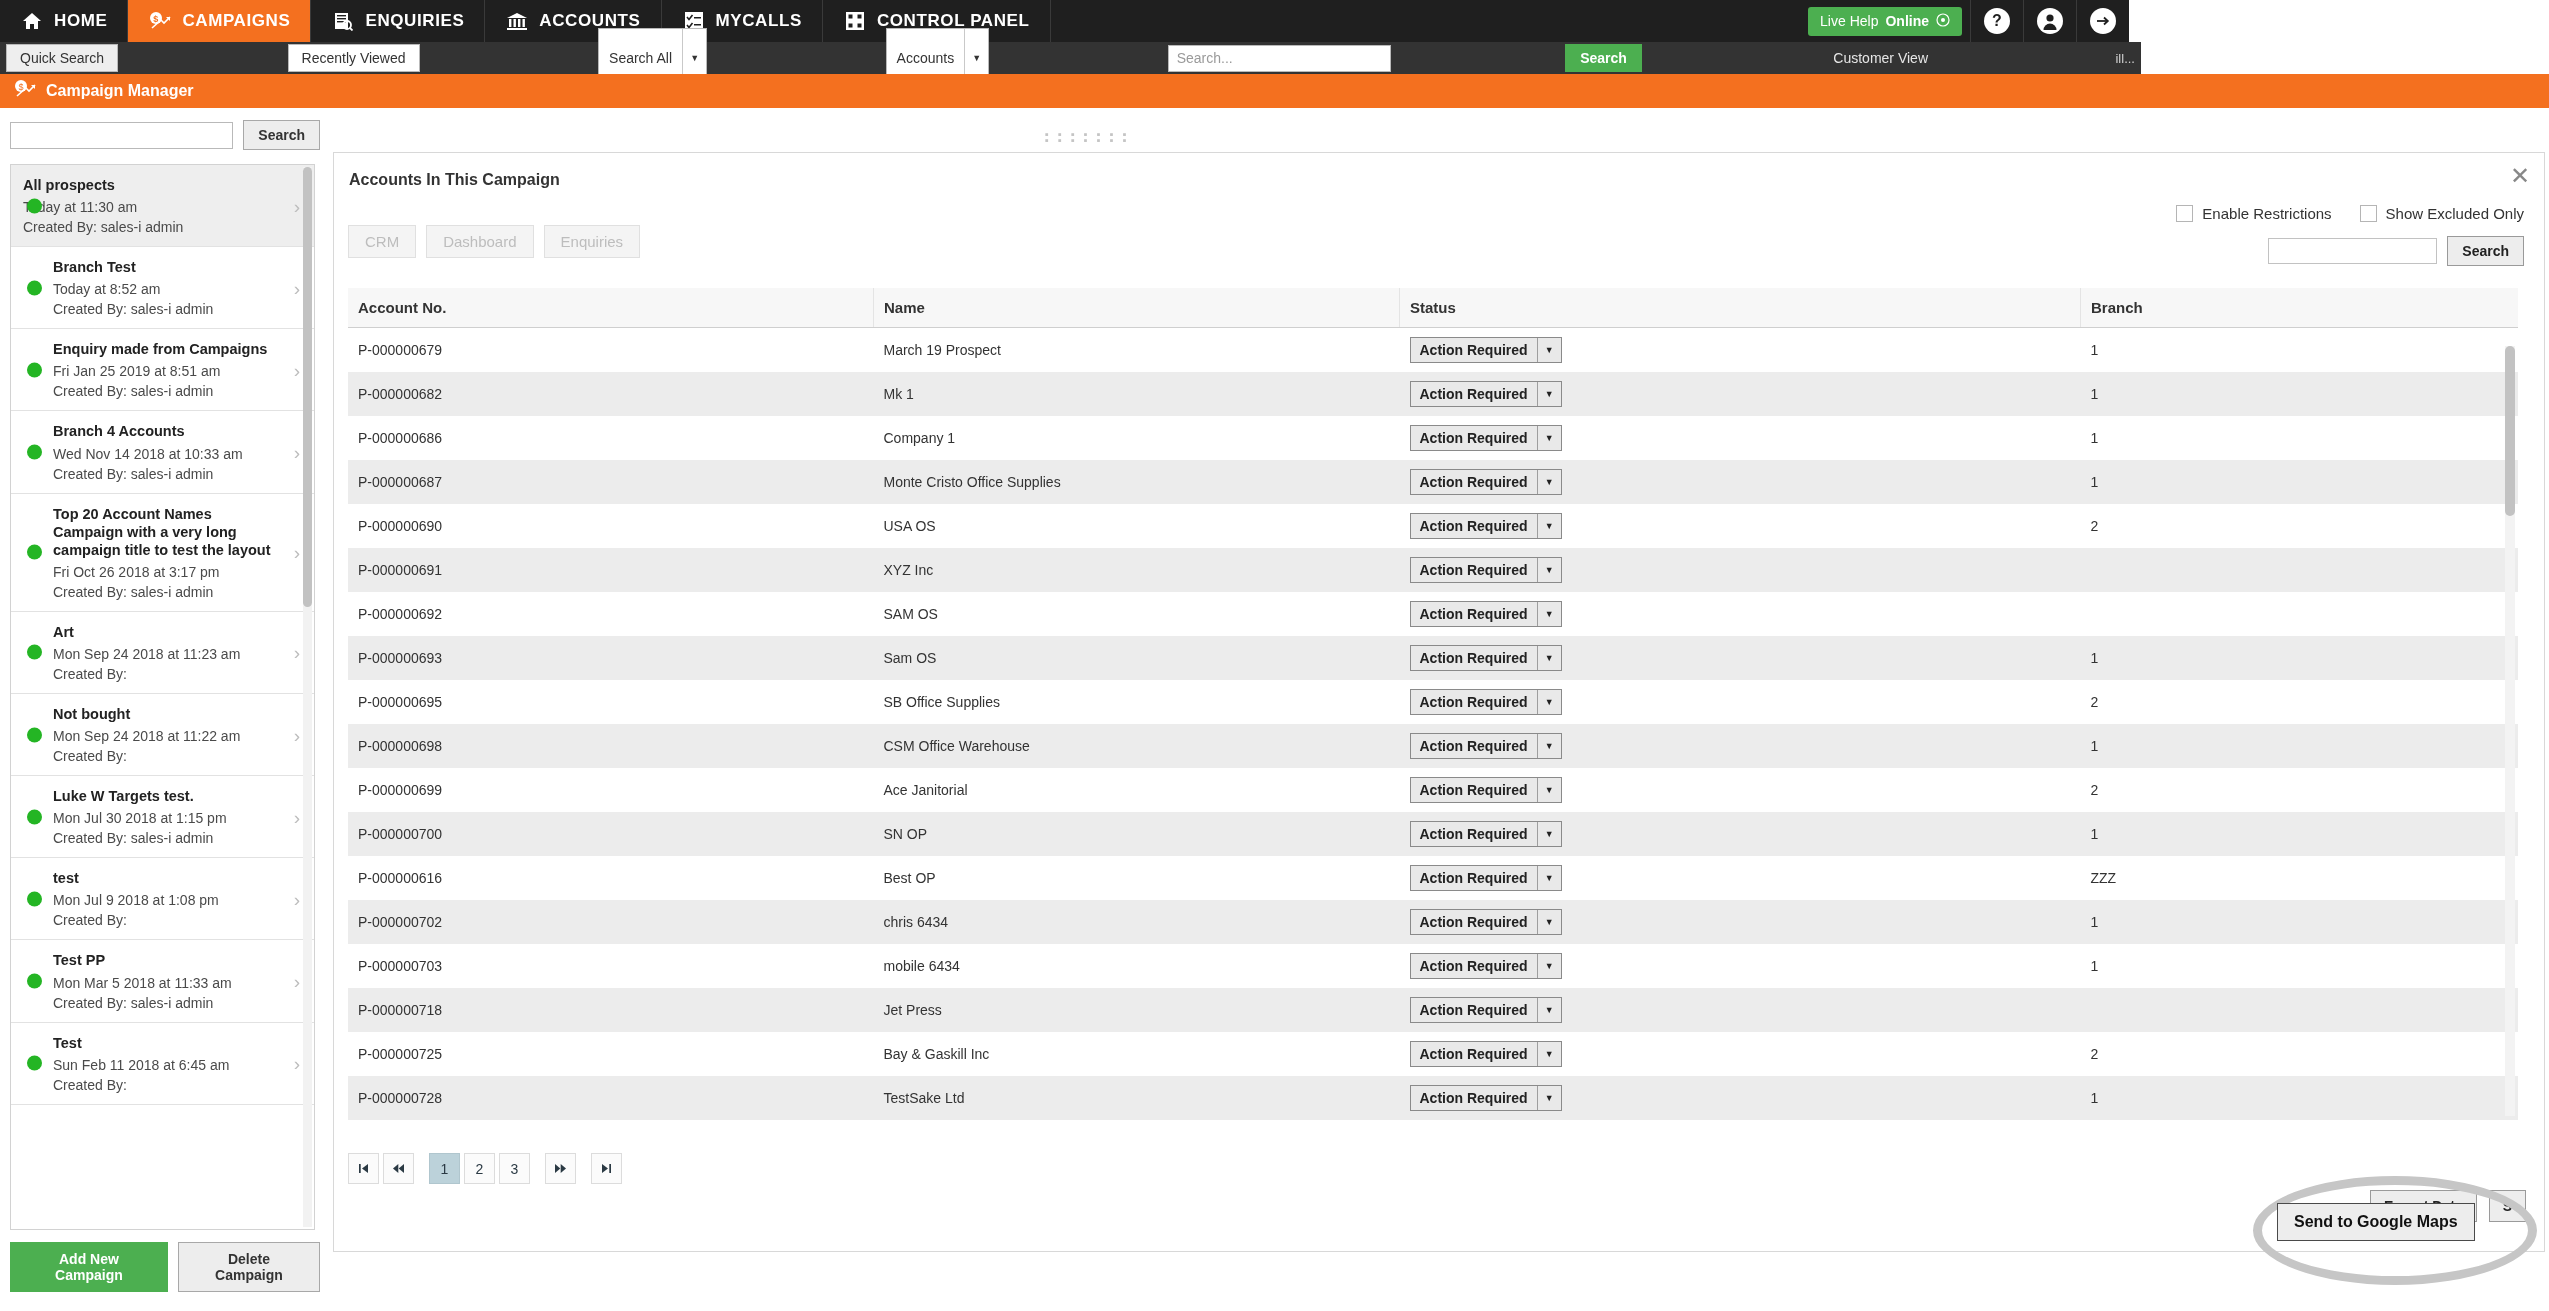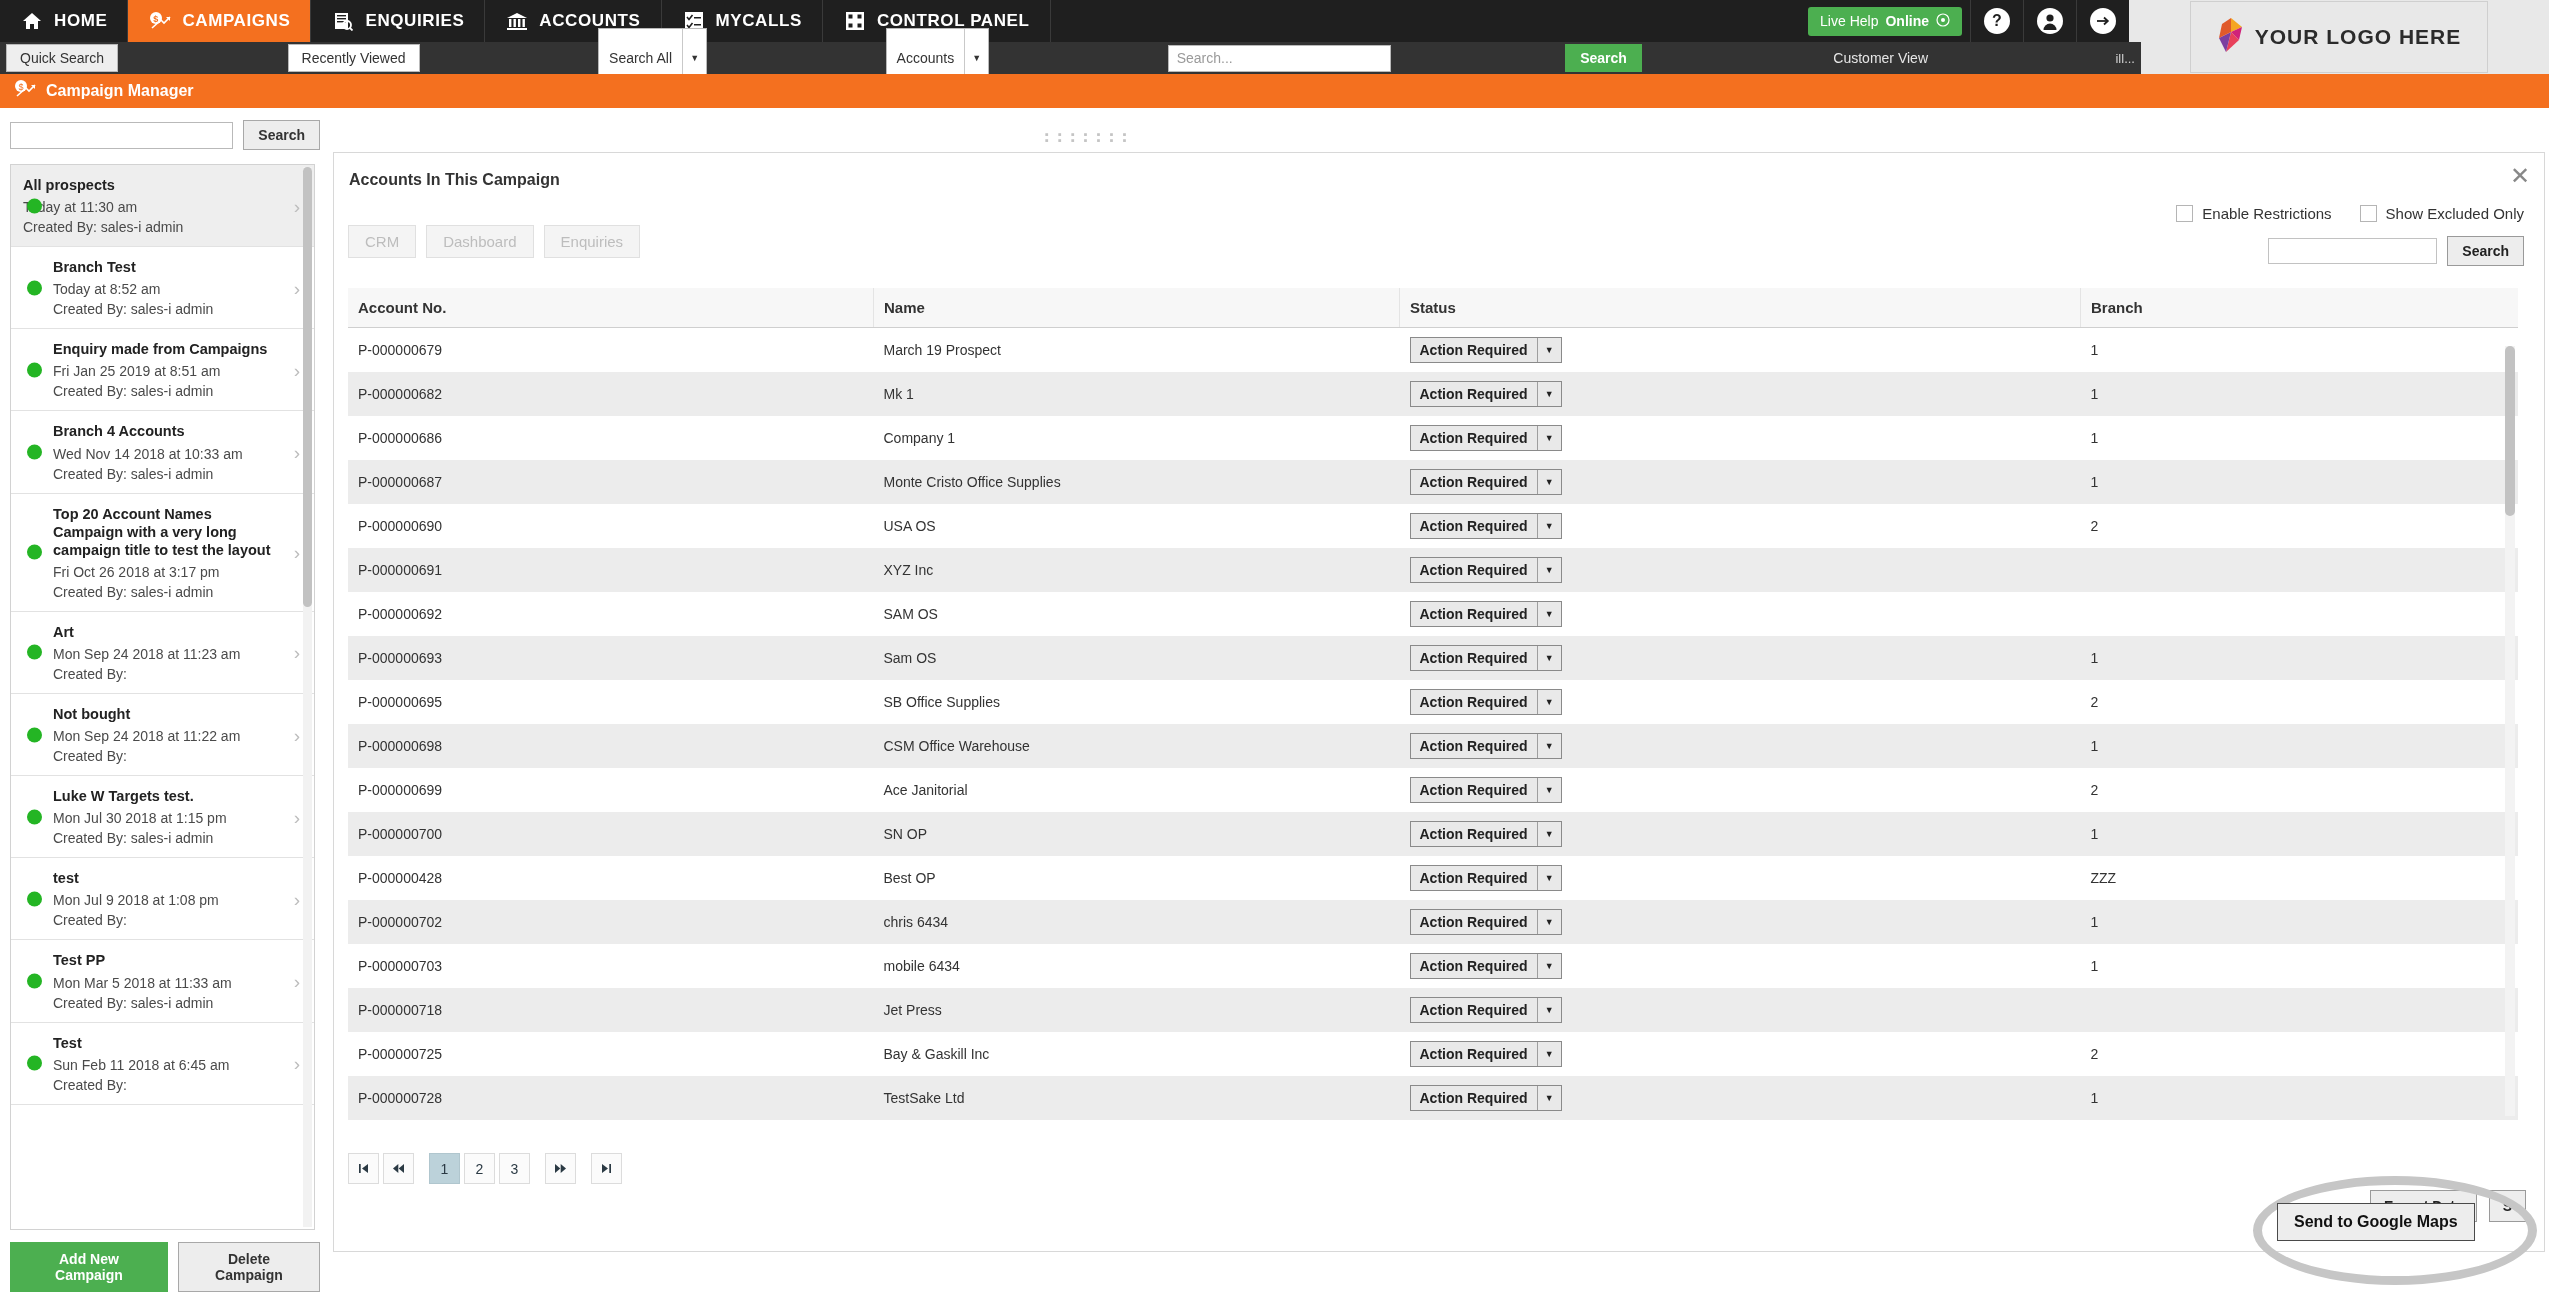--- a/index.html
+++ b/index.html
@@ -411,34 +411,20 @@
     <div class="circ-btn">
       <span class="circ">
         <svg width="18" height="18" viewBox="0 0 18 18">
             <path d="M3 9 H13" stroke="#1f1f1f" stroke-width="1.8"></path>
             <path d="M10 5.5 L13.8 9 L10 12.5" stroke="#1f1f1f" stroke-width="1.8" fill="none"></path>
           </svg>
       </span>
     </div>
   </div>
 
-  <div class="logo-area">
-    <div class="logo-box">
-      <span>
-        <svg width="26" height="34" viewBox="0 0 26 34">
-          <path d="M14 0 L25 9 L14 14 Z" fill="#f5a623"></path>
-          <path d="M14 14 L25 9 L22 22 Z" fill="#d0237a"></path>
-          <path d="M14 14 L22 22 L9 34 Z" fill="#e8405a"></path>
-          <path d="M14 14 L9 34 L2 20 Z" fill="#7b3fa0"></path>
-          <path d="M14 0 L14 14 L2 20 L5 6 Z" fill="#e05a2b"></path>
-        </svg>
-      </span>
-      <span class="logo-text">YOUR LOGO HERE</span>
-    </div>
-  </div>
 
   <div class="subbar">
     <button class="qbtn">Quick Search</button>
     <button class="qbtn white">Recently Viewed</button>
     <div class="sel-box">
       <span class="sel-label">Search All</span>
       <span class="sel-caret">▼</span>
     </div>
     <div class="sel-box">
       <span class="sel-label">Accounts</span>
@@ -724,21 +710,21 @@
             <td>SN OP</td>
             <td>
               <span class="sel-status">
                 <span class="txt">Action Required</span>
                 <span class="car">▼</span>
               </span>
             </td>
             <td>1</td>
           </tr>
           <tr>
-            <td>P-000000428</td>
+            <td>P-000000616</td>
             <td>Best OP</td>
             <td>
               <span class="sel-status">
                 <span class="txt">Action Required</span>
                 <span class="car">▼</span>
               </span>
             </td>
             <td>ZZZ</td>
           </tr>
           <tr>

